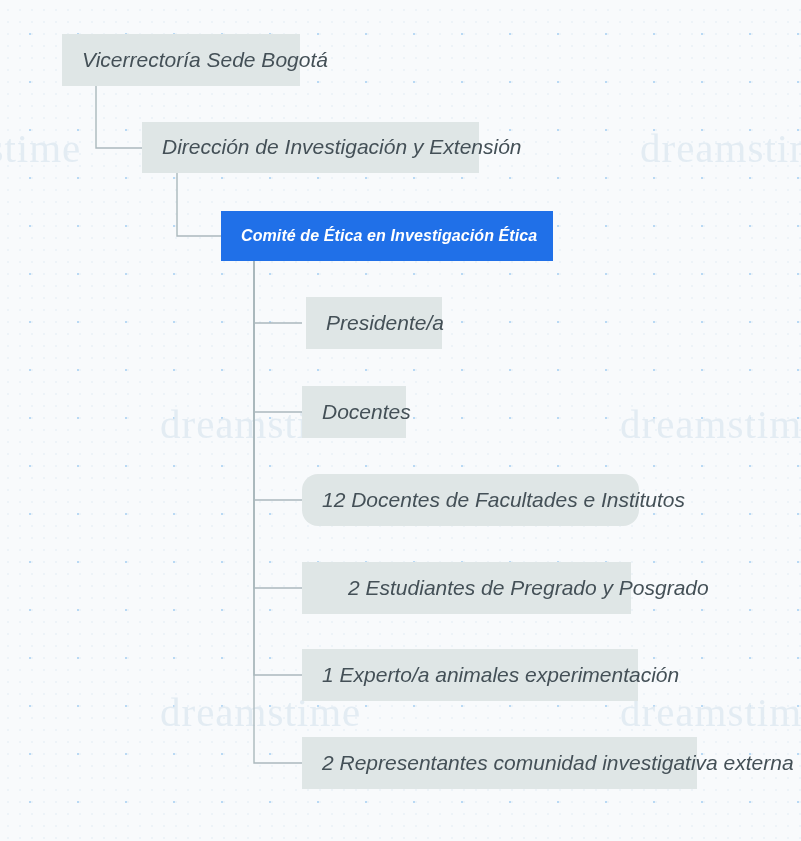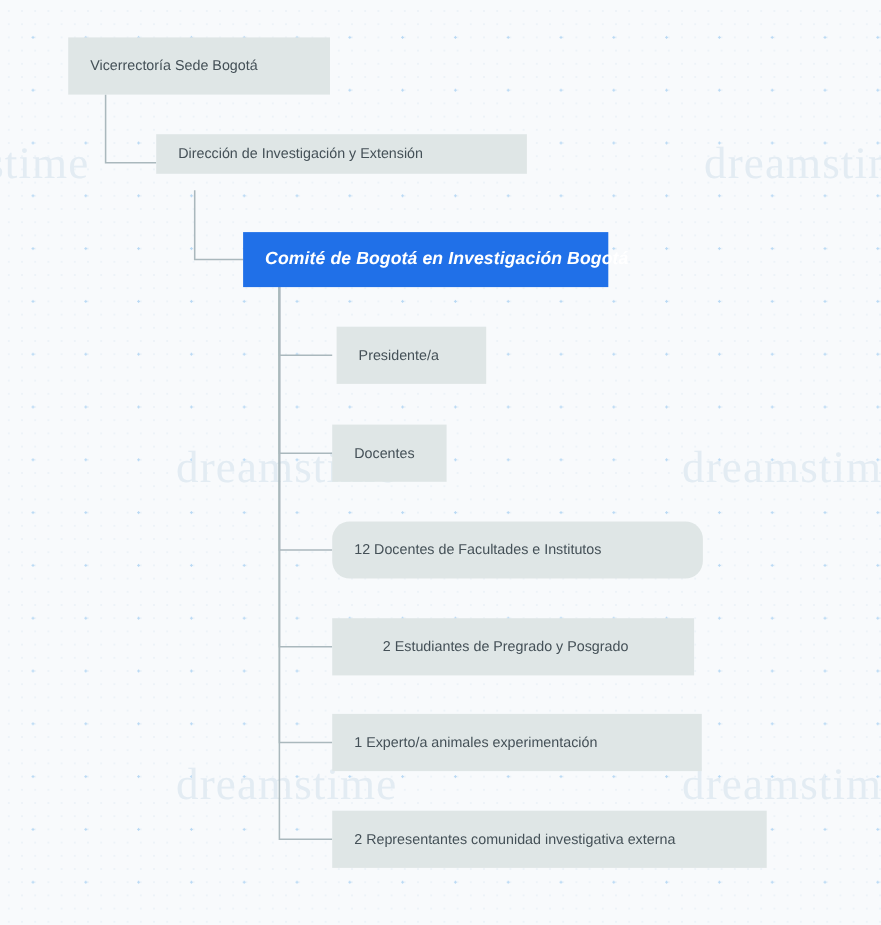--- a/index.html
+++ b/index.html
@@ -59,23 +59,24 @@
   }
 
   
   .node {
     position: absolute;
     box-sizing: border-box;
     display: flex;
     align-items: center;
     z-index: 2;
     padding: 0 20px;
-    font-size: 13px;
+    font-size: 21px;
     line-height: 1.25;
     white-space: nowrap;
+    font-style: italic;
   }
   .node-plain {
     background-color: #dfe6e6;
     color: #445057;
     font-weight: 400;
   }
   .node-highlight {
     background-color: #2070e8;
     color: #ffffff;
     font-weight: 700;
@@ -104,25 +105,25 @@
       <path d="M 254 261 L 254 500 L 302 500" fill="none" stroke="#aab8bd" stroke-width="1.4"></path>
       <path d="M 254 261 L 254 588 L 302 588" fill="none" stroke="#aab8bd" stroke-width="1.4"></path>
       <path d="M 254 261 L 254 675 L 302 675" fill="none" stroke="#aab8bd" stroke-width="1.4"></path>
       <path d="M 254 261 L 254 763 L 302 763" fill="none" stroke="#aab8bd" stroke-width="1.4"></path>
     </svg>
 
   <div id="node-layer">
       <div class="node node-plain" style="left: 62px; top: 34px; width: 238px; height: 52px;">
         <span>Vicerrectoría Sede Bogotá</span>
       </div>
-      <div class="node node-plain" style="left: 142px; top: 122px; width: 337px; height: 36px; align-items: center;">
+      <div class="node node-plain" style="left: 142px; top: 122px; width: 337px; height: 51px; align-items: center;">
         <span>Dirección de Investigación y Extensión</span>
       </div>
       <div class="node node-highlight" style="left: 221px; top: 211px; width: 332px; height: 50px;">
-        <span>Comité de Bogotá en Investigación Bogotá</span>
+        <span>Comité de Ética en Investigación Ética</span>
       </div>
       <div class="node node-plain" style="left: 306px; top: 297px; width: 136px; height: 52px;">
         <span>Presidente/a</span>
       </div>
       <div class="node node-plain" style="left: 302px; top: 386px; width: 104px; height: 52px;">
         <span>Docentes</span>
       </div>
       <div class="node node-plain" style="left: 302px; top: 474px; width: 337px; height: 52px; border-radius: 16px;">
         <span>12 Docentes de Facultades e Institutos</span>
       </div>

